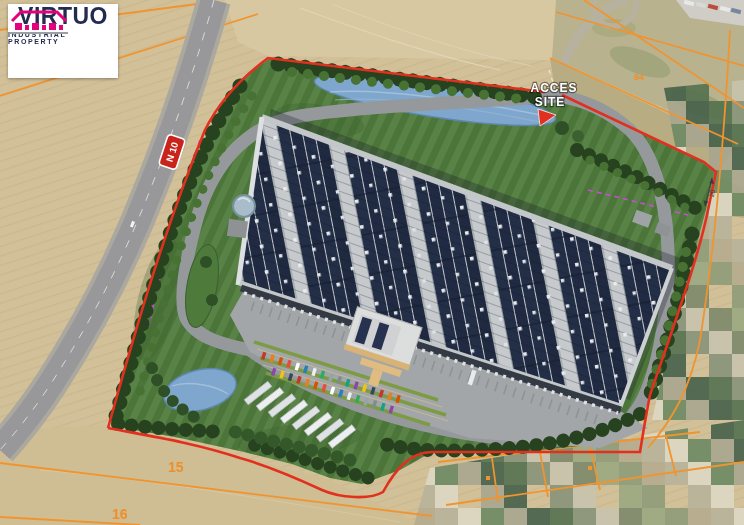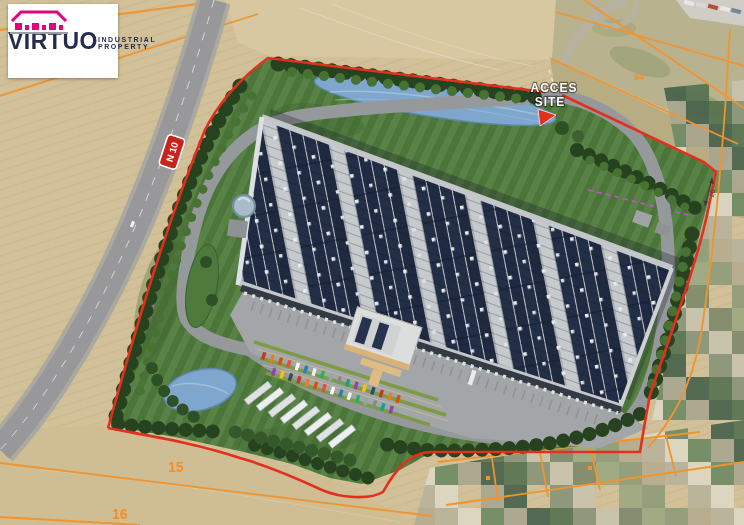--- a/index.html
+++ b/index.html
@@ -1,20 +1,20 @@
 <!DOCTYPE html>
 <html><head>
 <meta charset="utf-8">
 <style>
   html,body{margin:0;padding:0;background:#ffffff;}
   .stage{position:relative;width:744px;height:525px;overflow:hidden;background:#d2c098;
          font-family:"Liberation Sans",sans-serif;}
   .stage svg{position:absolute;left:0;top:0;}
   .logo{position:absolute;left:8px;top:4px;width:110px;height:74px;background:#ffffff;
-        box-shadow:0 1px 3px rgba(0,0,0,.35);display:flex;
+        box-shadow:0 1px 3px rgba(0,0,0,.35);display:flex;flex-direction:column;
         align-items:center;justify-content:flex-start;z-index:10;}
   .logo .icon{margin-top:5px;}
   .logo .name{font-weight:700;font-size:23px;letter-spacing:.5px;color:#232c4e;line-height:1;margin-top:1px;}
   .logo .tagline{font-weight:700;font-size:7px;letter-spacing:1.6px;color:#232c4e;margin-top:3px;}
   text{font-family:"Liberation Sans",sans-serif;}
 </style>
 </head>
 <body>
 
 <div class="stage">

